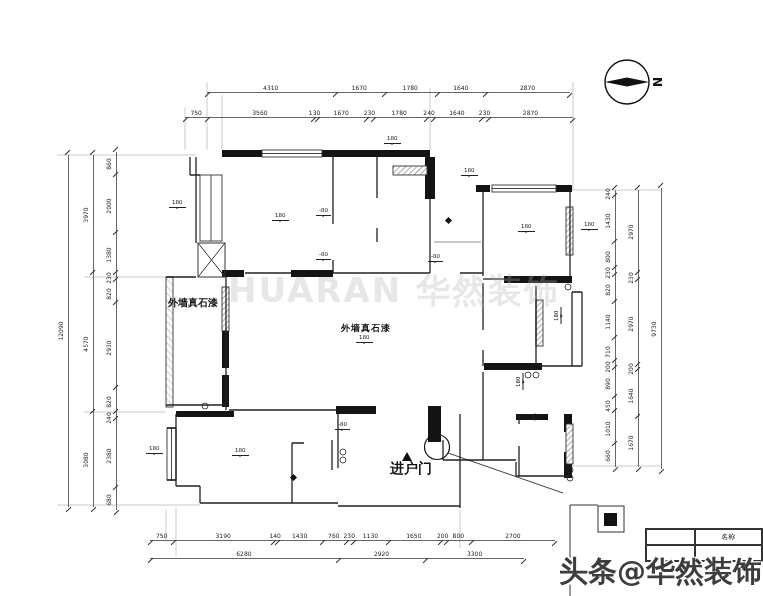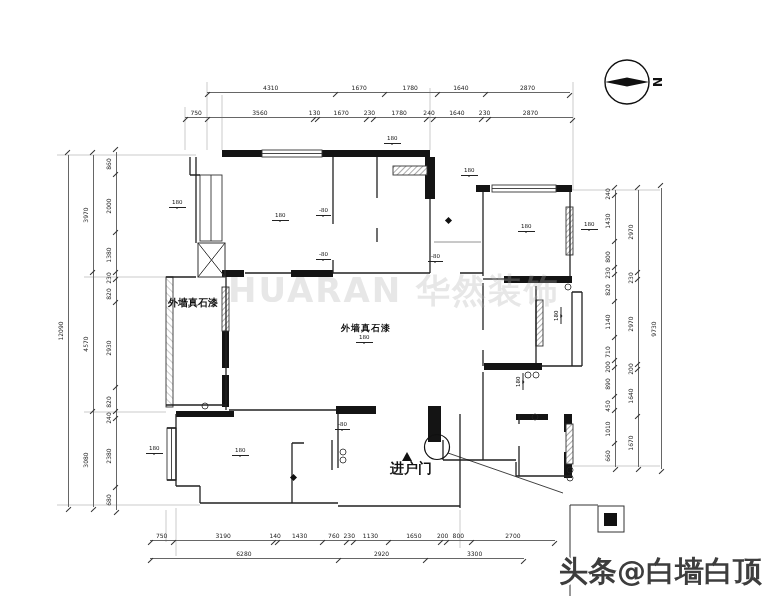--- a/index.html
+++ b/index.html
@@ -165,21 +165,21 @@
     </g>
     <rect x="604" y="513" width="13" height="13" fill="#111"></rect>
 
     <g>
       <circle cx="627" cy="82" r="22" stroke="#111" stroke-width="1.4" fill="none"></circle>
       <polygon points="605,82 627,77.5 649,82 627,86.5" fill="#111"></polygon>
     </g>
   </svg>
 
   <div id="wm-center">HUARAN 华然装饰</div>
-  <div id="wm-bottom">头条@白墙白顶</div>
+  <div id="wm-bottom">头条@华然装饰</div>
 
   <div id="north-n" class="plabel" style="left:652px;top:75px;">N</div>
 
   <div id="center-room-label" class="plabel" style="left:341px;top:322px;">外墙真石漆</div>
   <span class="lvl" style="left:356px;top:335px;">180</span>
   <div id="exterior-wall-label" class="plabel" style="left:168px;top:296px;">外墙真石漆</div>
   <span id="entry-arrow" style="left:402px;top:447px;"></span>
   <div id="entry-door-label" class="plabel" style="left:390px;top:460px;">进户门</div>
 
   <span class="lvl" style="left:272px;top:213px;">180</span>
@@ -399,14 +399,20 @@
       <div class="seg" style="flex-grow: 1670;">
         <span class="dl">1670</span>
       </div>
     </div>
   <div class="dimv" style="left:650px;top:188px;height:281px;">
       <div class="seg" style="flex-grow: 9730;">
         <span class="dl">9730</span>
       </div>
     </div>
 
+  <div id="title-block">
+    <div></div>
+    <div>名称</div>
+    <div></div>
+    <div></div>
+  </div>
 
 </div>
 
 </body></html>

